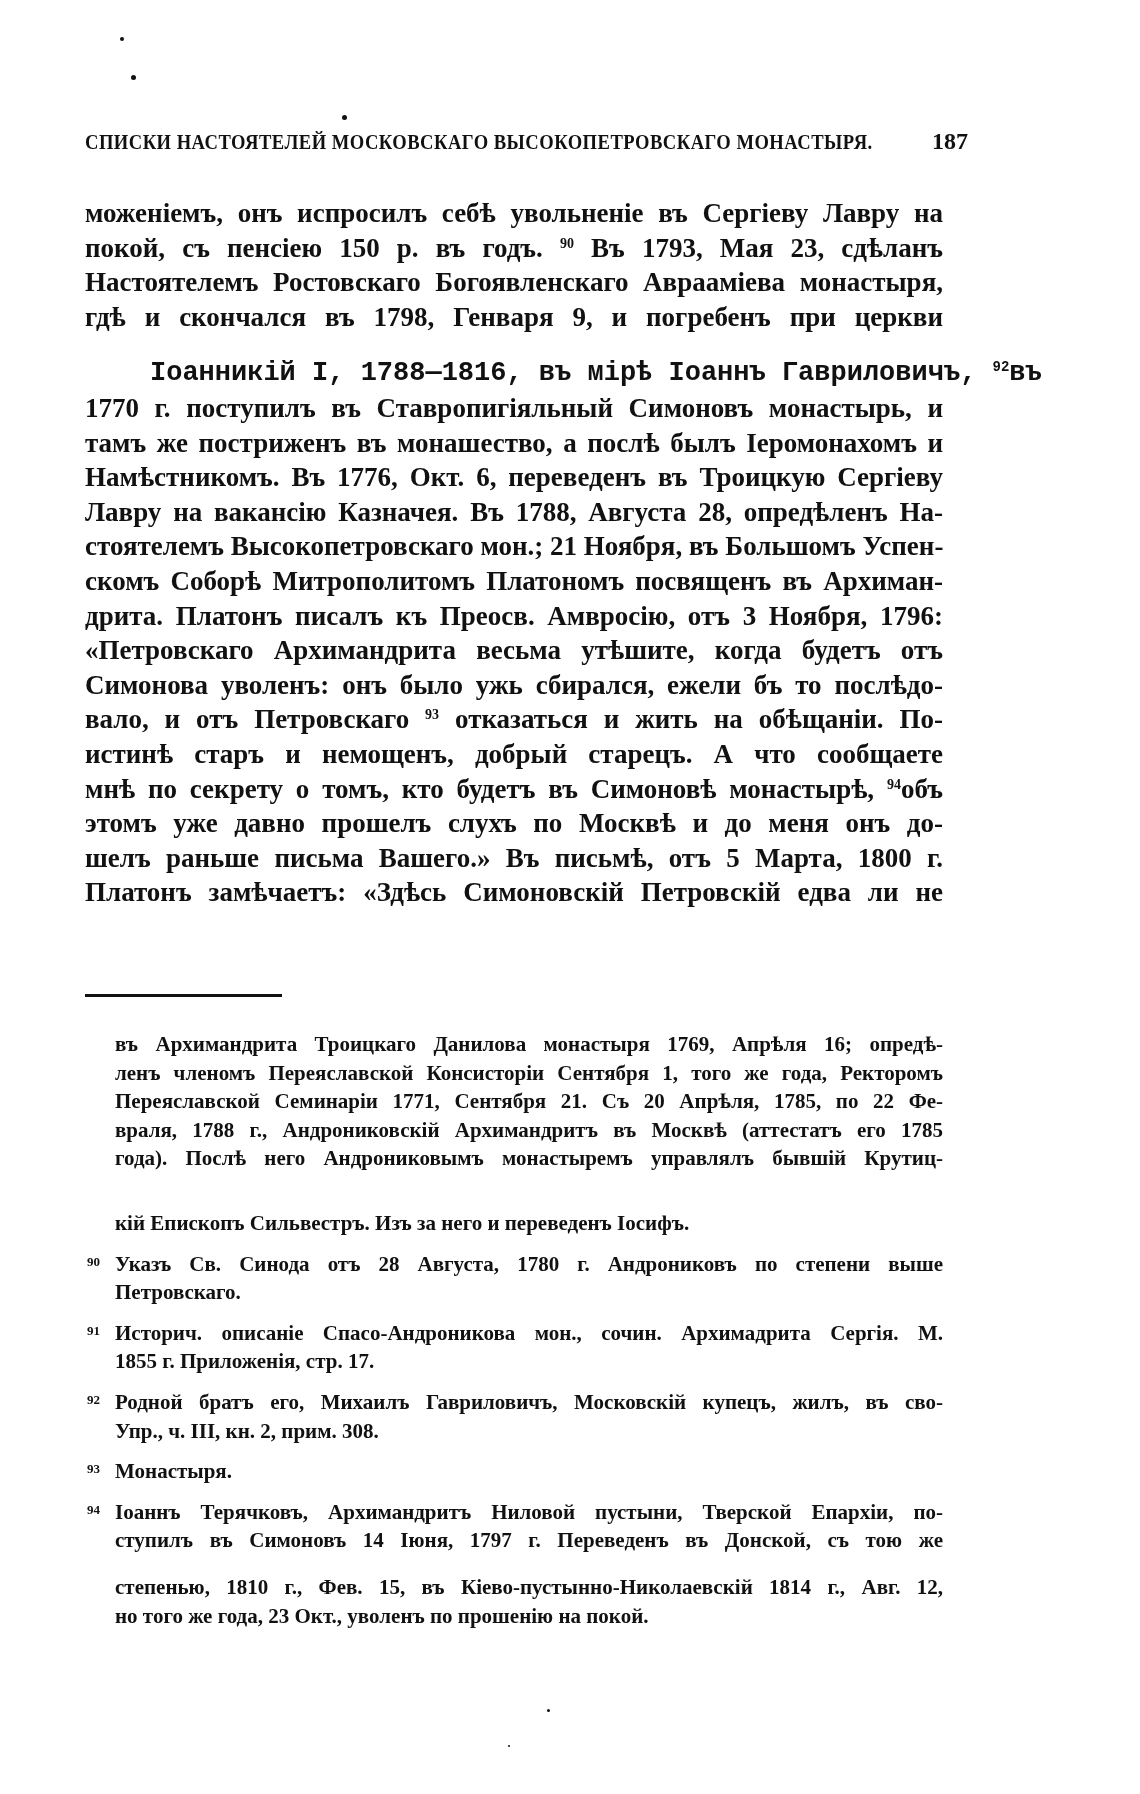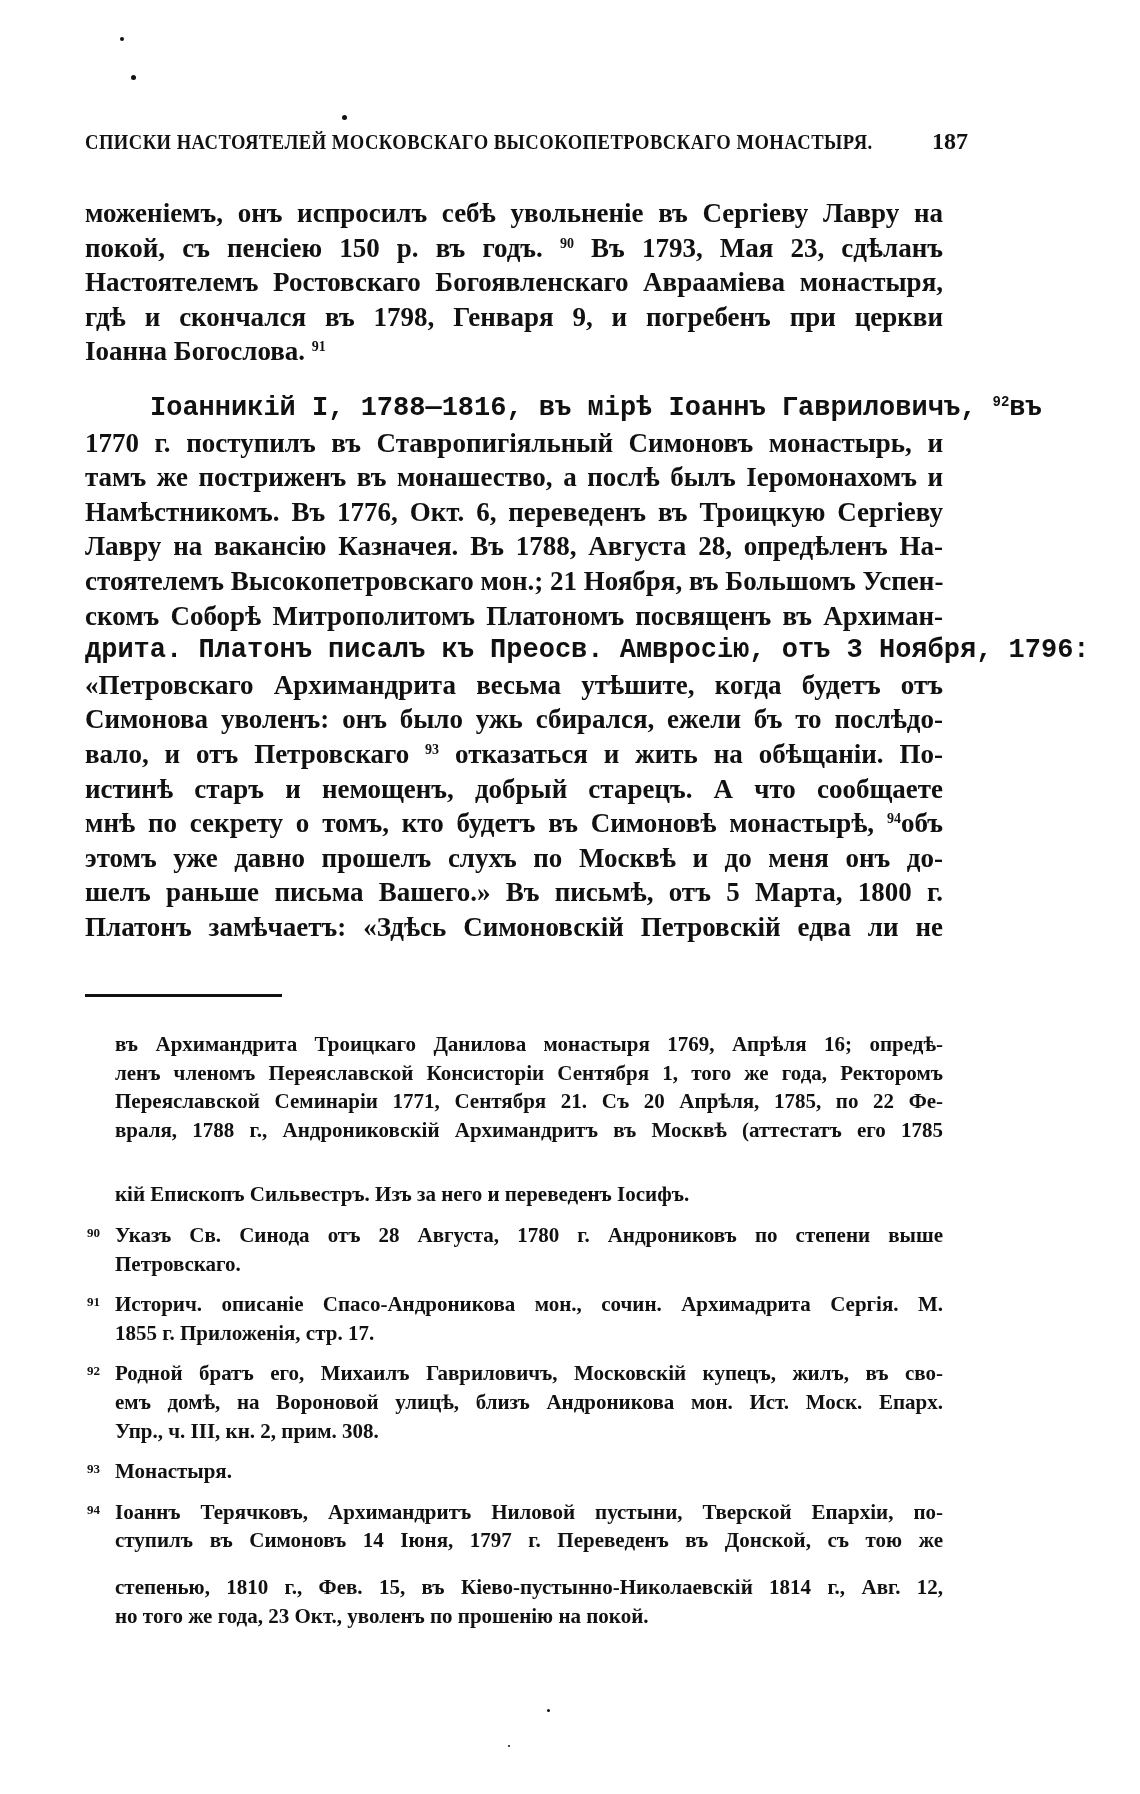--- a/index.html
+++ b/index.html
@@ -53,66 +53,65 @@
   <span class="running-title">Списки настоятелей московскаго высокопетровскаго монастыря.</span>
   <span class="page-number">187</span>
 </div>
 
 <div class="body-text">
   <div class="para">
     <span class="line" style="display: block;"><span>моженіемъ, онъ испросилъ себѣ увольненіе въ Сергіеву Лавру на</span></span>
     <span class="line" style="display: block;"><span>покой, съ пенсіею 150 р. въ годъ.</span> <sup class="ref">90</sup> <span>Въ 1793, Мая 23, сдѣланъ</span></span>
     <span class="line" style="display: block;"><span>Настоятелемъ Ростовскаго Богоявленскаго Авраамiева монастыря,</span></span>
     <span class="line" style="display: block;"><span>гдѣ и скончался въ 1798, Генваря 9, и погребенъ при церкви</span></span>
-    <span class="line left" style="display: block;"><span>Іоанна Богослова.</span> <sup class="ref">91</sup></span>
   </div>
   <div class="para">
     <span class="line indent" style="display: block; font-family: Liberation Mono, monospace;"><span>Іоанникій I, 1788—1816, въ мірѣ Іоаннъ Гавриловичъ,</span> <sup class="ref">92</sup><span>въ</span></span>
     <span class="line" style="display: block;"><span>1770 г. поступилъ въ Ставропигіяльный Симоновъ монастырь, и</span></span>
     <span class="line" style="display: block;"><span>тамъ же постриженъ въ монашество, а послѣ былъ Іеромонахомъ и</span></span>
     <span class="line" style="display: block;"><span>Намѣстникомъ. Въ 1776, Окт. 6, переведенъ въ Троицкую Сергіеву</span></span>
     <span class="line" style="display: block;"><span>Лавру на вакансію Казначея. Въ 1788, Августа 28, опредѣленъ На-</span></span>
     <span class="line" style="display: block;"><span>стоятелемъ Высокопетровскаго мон.; 21 Ноября, въ Большомъ Успен-</span></span>
     <span class="line" style="display: block;"><span>скомъ Соборѣ Митрополитомъ Платономъ посвященъ въ Архиман-</span></span>
-    <span class="line" style="display: block; font-family: Liberation Mono, monospace;"><span>дрита. Платонъ писалъ къ Преосв. Амвросію, отъ 3 Ноября, 1796:</span></span>
+    <span class="line" style="display: block;"><span>дрита. Платонъ писалъ къ Преосв. Амвросію, отъ 3 Ноября, 1796:</span></span>
     <span class="line" style="display: block;"><span>«Петровскаго Архимандрита весьма утѣшите, когда будетъ отъ</span></span>
     <span class="line" style="display: block;"><span>Симонова уволенъ: онъ было ужь сбирался, ежели бъ то послѣдо-</span></span>
     <span class="line" style="display: block;"><span>вало, и отъ Петровскаго</span> <sup class="ref">93</sup> <span>отказаться и жить на обѣщаніи. По-</span></span>
     <span class="line" style="display: block;"><span>истинѣ старъ и немощенъ, добрый старецъ. А что сообщаете</span></span>
     <span class="line" style="display: block;"><span>мнѣ по секрету о томъ, кто будетъ въ Симоновѣ монастырѣ,</span> <sup class="ref">94</sup><span>объ</span></span>
     <span class="line" style="display: block;"><span>этомъ уже давно прошелъ слухъ по Москвѣ и до меня онъ до-</span></span>
     <span class="line" style="display: block;"><span>шелъ раньше письма Вашего.» Въ письмѣ, отъ 5 Марта, 1800 г.</span></span>
     <span class="line" style="display: block;"><span>Платонъ замѣчаетъ: «Здѣсь Симоновскій Петровскій едва ли не</span></span>
   </div>
 </div>
 
 <div class="rule"></div>
 
 <div class="footnotes">
   <div class="fn">
     <span class="line" style="display: block;">въ Архимандрита Троицкаго Данилова монастыря 1769, Апрѣля 16; опредѣ-</span>
     <span class="line" style="display: block;">ленъ членомъ Переяславской Консисторіи Сентября 1, того же года, Ректоромъ</span>
     <span class="line" style="display: block;">Переяславской Семинаріи 1771, Сентября 21. Съ 20 Апрѣля, 1785, по 22 Фе-</span>
     <span class="line" style="display: block;">враля, 1788 г., Андрониковскій Архимандритъ въ Москвѣ (аттестатъ его 1785</span>
+    <span class="line" style="display: block;">года). Послѣ него Андрониковымъ монастыремъ управлялъ бывшій Крутиц-</span>
     <span class="line left" style="display: block; margin-top: 36px;">кій Епископъ Сильвестръ. Изъ за него и переведенъ Іосифъ.</span>
   </div>
   <div class="fn">
     <sup class="fn-mark">90</sup>
     <span class="line" style="display: block;">Указъ Св. Синода отъ 28 Августа, 1780 г. Андрониковъ по степени выше</span>
     <span class="line left" style="display: block;">Петровскаго.</span>
   </div>
   <div class="fn">
     <sup class="fn-mark">91</sup>
     <span class="line" style="display: block;">Историч. описаніе Спасо-Андроникова мон., сочин. Архимадрита Сергія. М.</span>
     <span class="line left" style="display: block;">1855 г. Приложенія, стр. 17.</span>
   </div>
   <div class="fn">
     <sup class="fn-mark">92</sup>
     <span class="line" style="display: block;">Родной братъ его, Михаилъ Гавриловичъ, Московскій купецъ, жилъ, въ сво-</span>
-    <span class="line" style="display: block;">емъ домѣ, на Вороновой улицѣ, близъ Андроникова мон. Ист. Моск. Епарх.</span>
     <span class="line left" style="display: block;">Упр., ч. III, кн. 2, прим. 308.</span>
   </div>
   <div class="fn">
     <sup class="fn-mark">93</sup>
     <span class="line left" style="display: block;">Монастыря.</span>
   </div>
   <div class="fn">
     <sup class="fn-mark">94</sup>
     <span class="line" style="display: block;">Іоаннъ Терячковъ, Архимандритъ Ниловой пустыни, Тверской Епархіи, по-</span>
     <span class="line" style="display: block;">ступилъ въ Симоновъ 14 Іюня, 1797 г. Переведенъ въ Донской, съ тою же</span>

